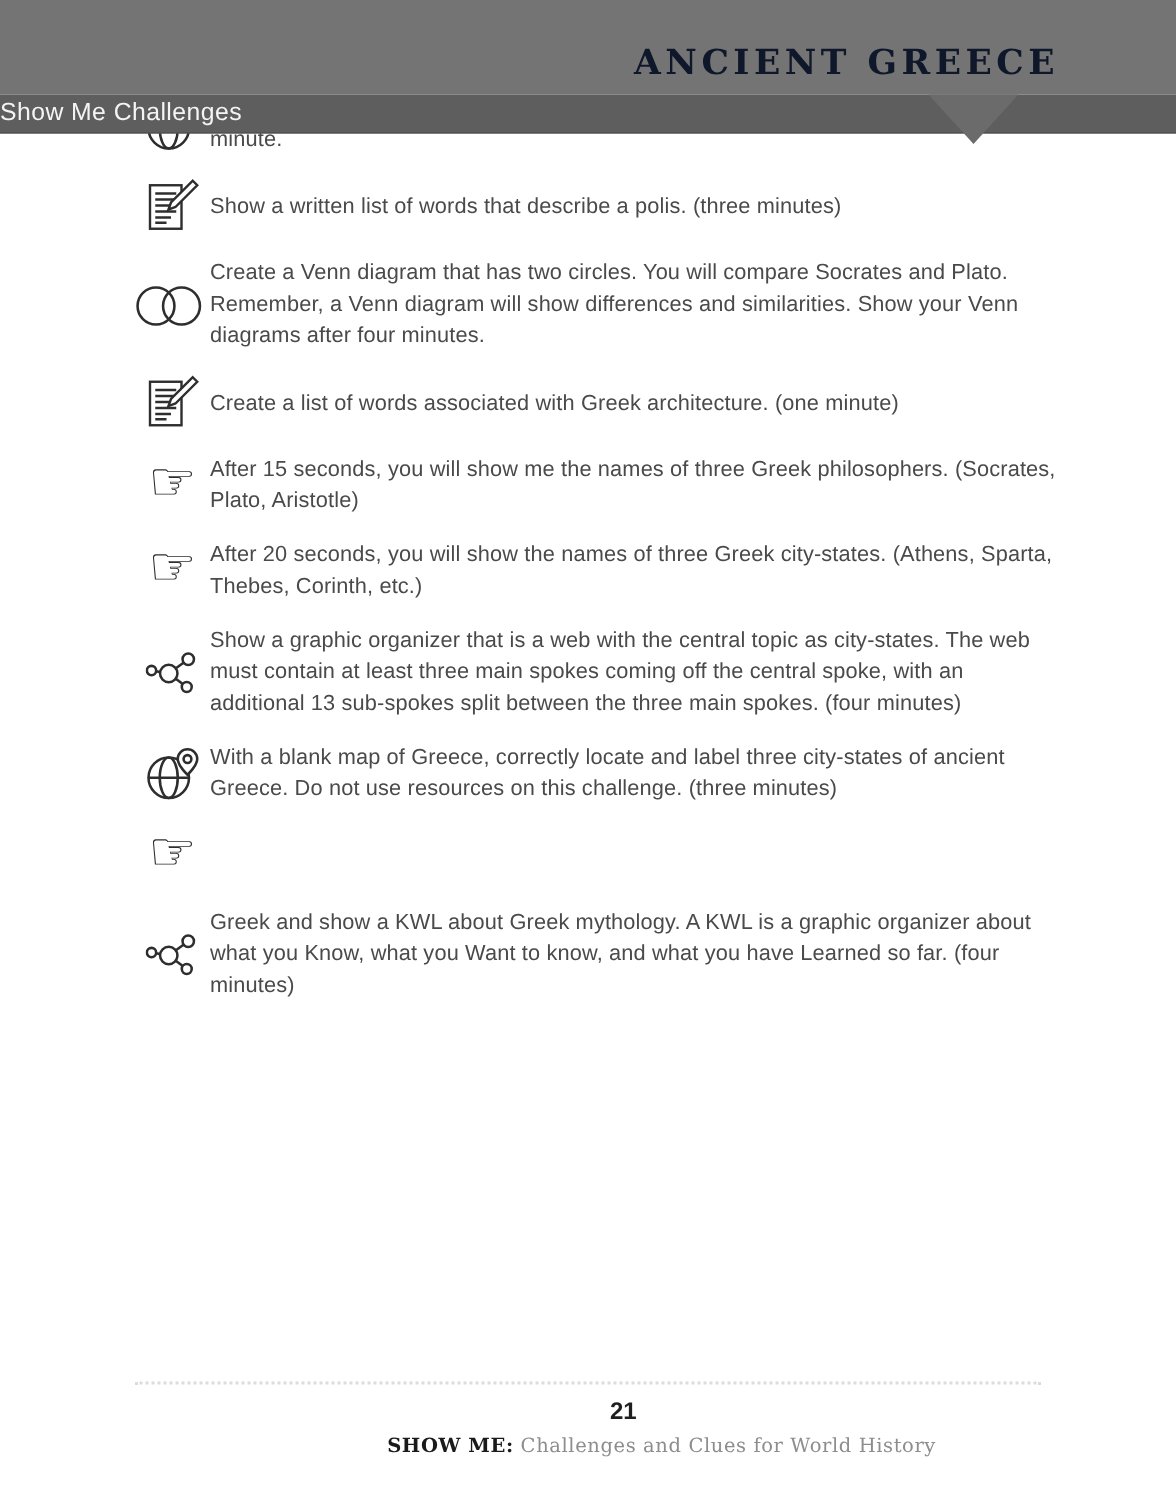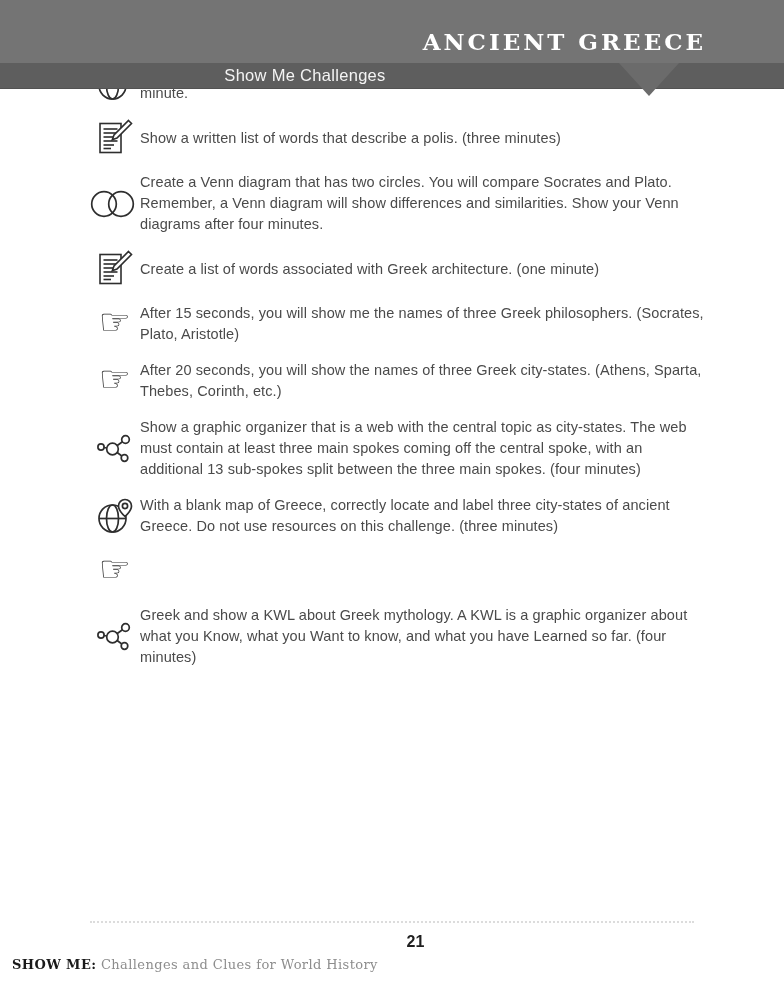--- a/index.html
+++ b/index.html
@@ -10,25 +10,25 @@
   }
 
   
   .band-top {
     position: absolute; top: 0; left: 0; width: 784px; height: 63px;
     background: #747474; text-align: right;
   }
   .band-top .title {
     display: inline-block; margin: 30px 78px 0 0;
     font-family: "DejaVu Serif", serif; font-weight: bold;
-    font-size: 23px; letter-spacing: 3px; color: #ffffff; line-height: 1;
+    font-size: 23px; letter-spacing: 3px; color: #0f172a; line-height: 1;
   }
   .band-sub {
     position: absolute; top: 63px; left: 0; width: 784px; height: 26px;
-    background: #5e5e5e; border-bottom: 1px solid #525252; text-align: center;
+    background: #5e5e5e; border-bottom: 1px solid #525252; text-align: left;
   }
   .band-sub .subtitle {
     display: inline-block; margin-right: 174px;
     font-size: 16.5px; line-height: 25px; color: #f4f4f4; letter-spacing: 0.3px;
   }
   .band-arrow {
     position: absolute; top: 63px; left: 619px; width: 0; height: 0;
     border-left: 30px solid transparent; border-right: 30px solid transparent;
     border-top: 33px solid #6b6b6b;
   }
@@ -57,24 +57,23 @@
   
   .dotted-rule {
     position: absolute; top: 921px; left: 90px; width: 604px; height: 0;
     border-top: 2px dotted #dcdcdc;
   }
   .page-number {
     position: absolute; top: 933px; left: 0; width: 784px; text-align: center;
     font-size: 16px; font-weight: bold; color: #1f1f1f; padding-left: 47px;
   }
   .book-title {
-    position: absolute; top: 957px; left: 0; width: 624px; text-align: left;
+    position: absolute; top: 957px; left: 0; width: 624px; text-align: right;
     font-family: "DejaVu Serif", serif; font-size: 13px; color: #8d8d8d;
     letter-spacing: 0.4px;
-    margin-left: 12px;
   }
   .book-title .bold { font-weight: bold; color: #1a1a1a; }
 </style>
 </head>
 <body>
 
 <div class="page">
 
   <div class="band-top">
     <span class="title">ANCIENT GREECE</span>

